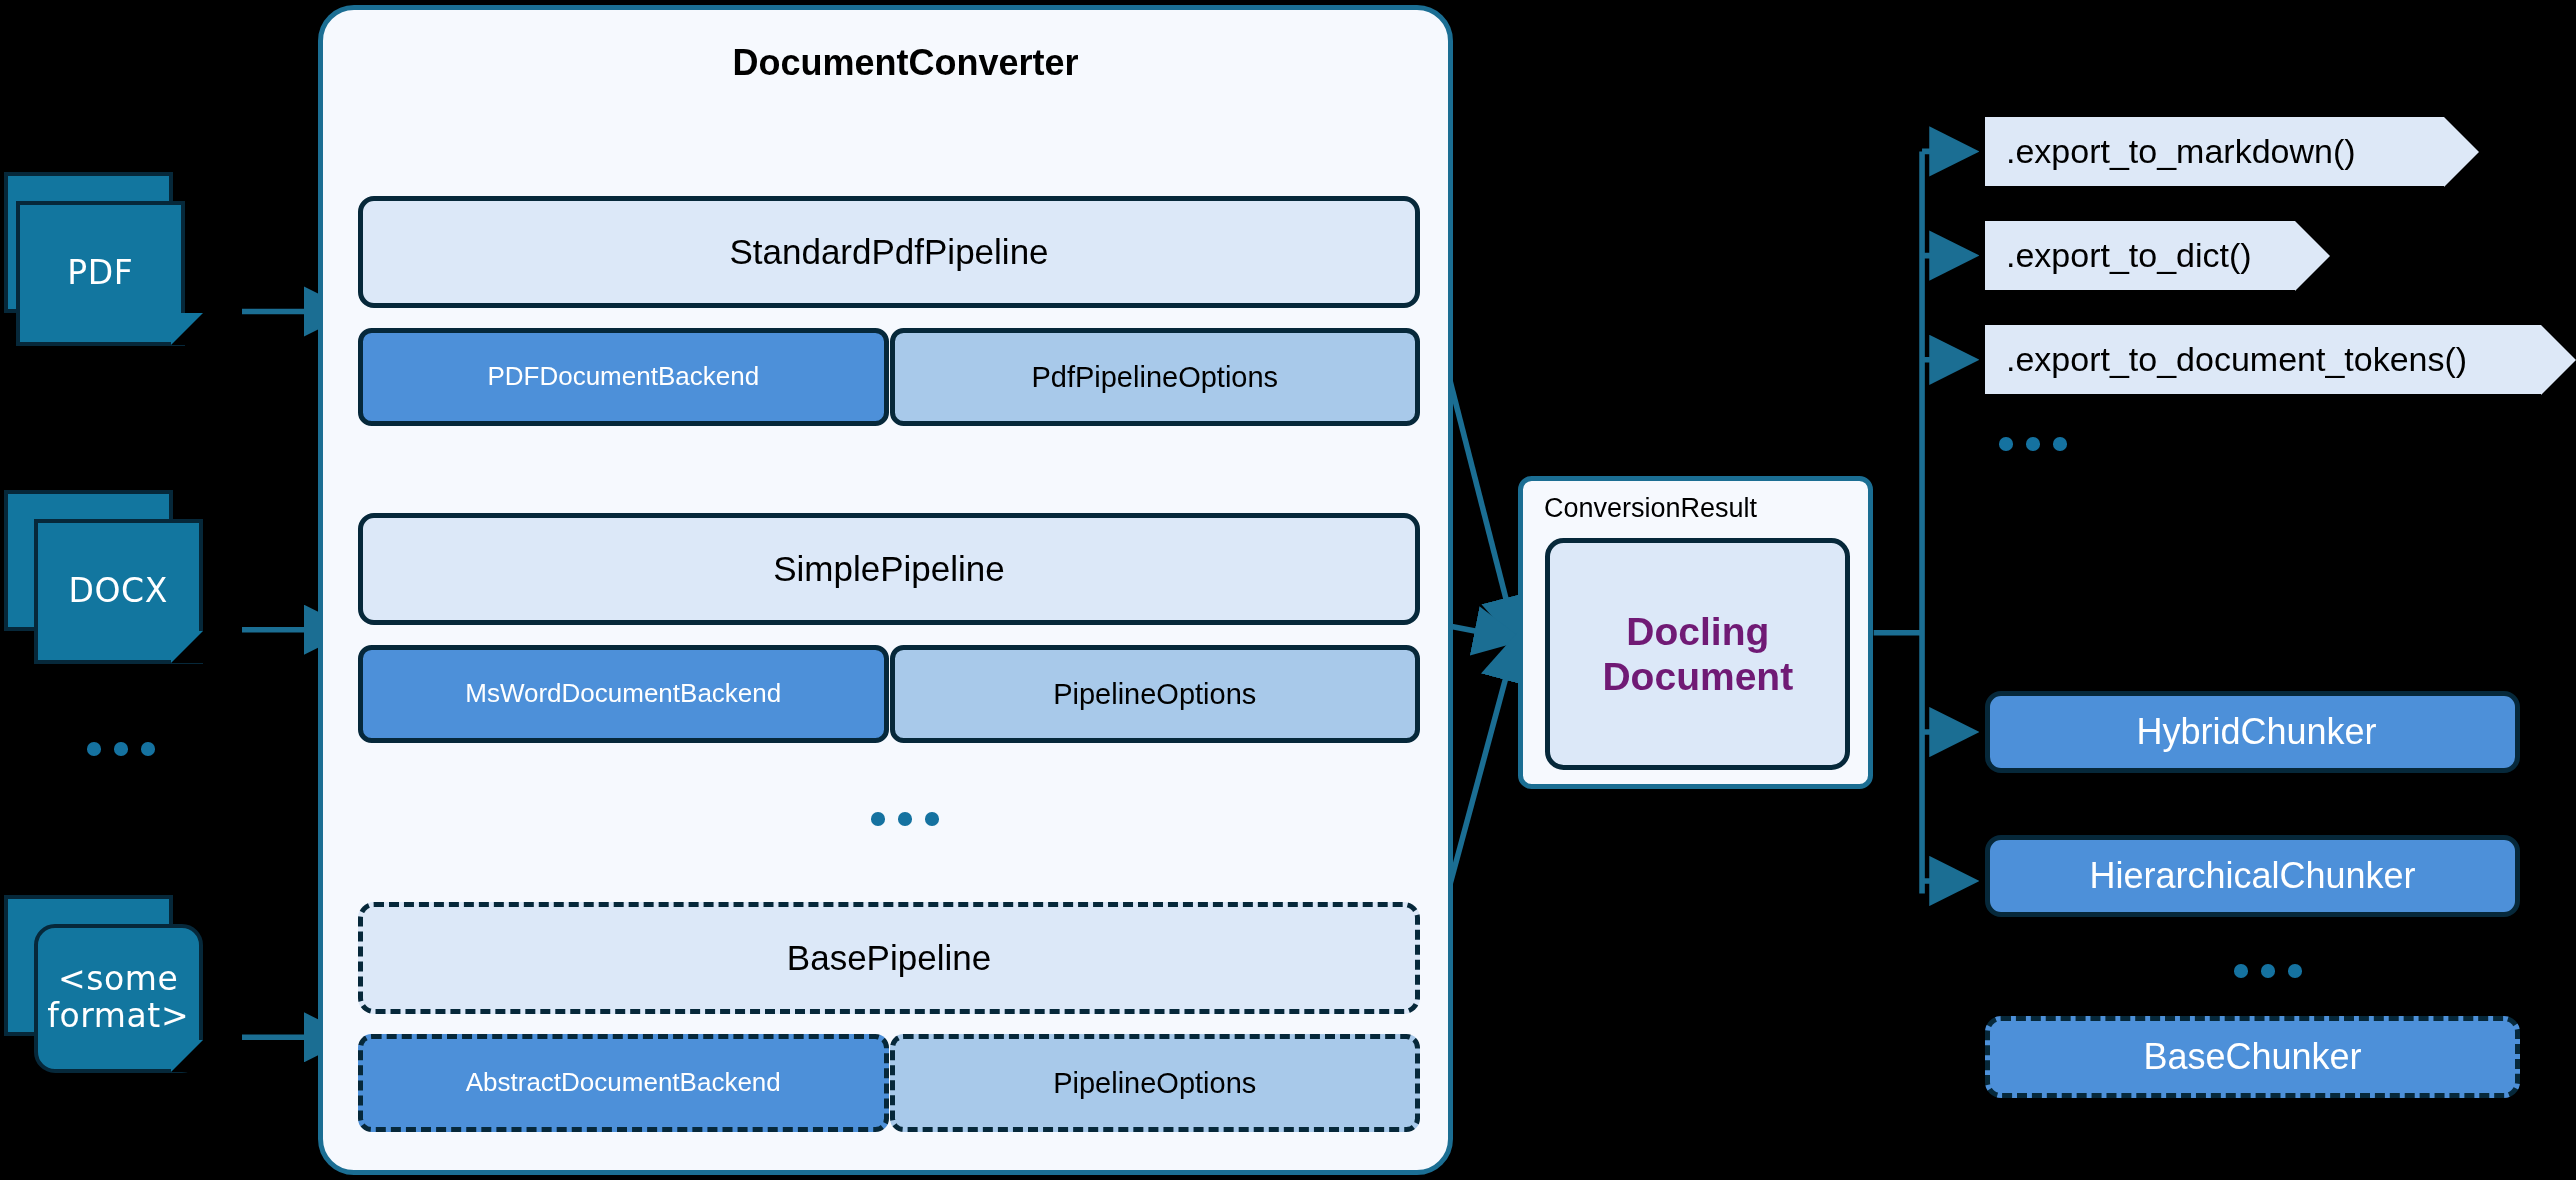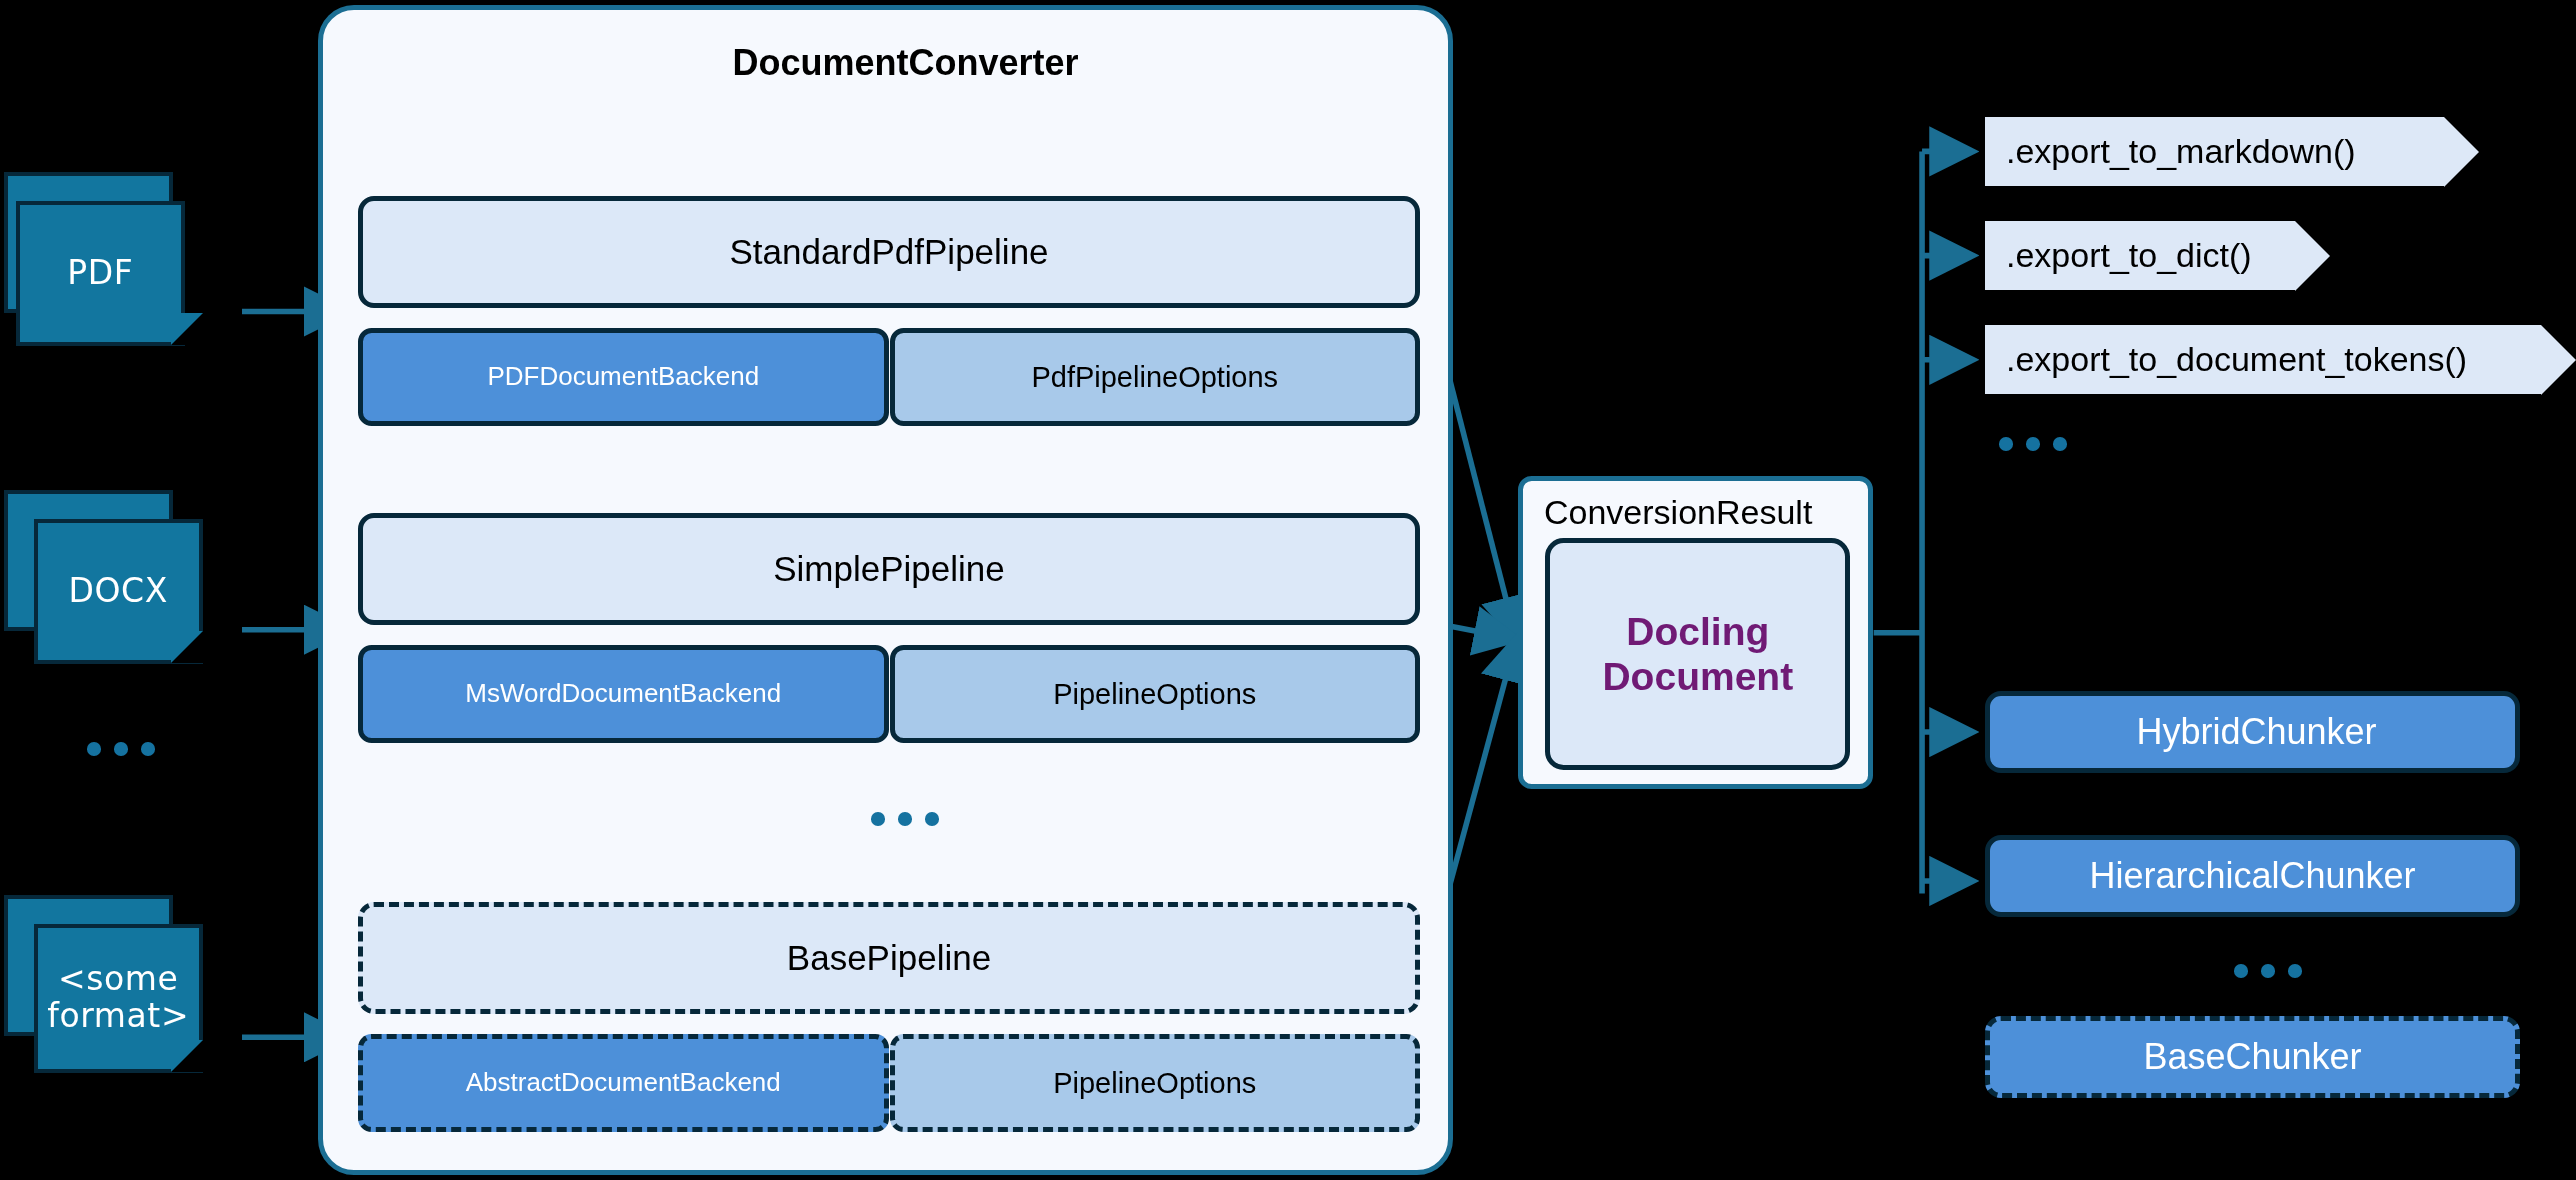--- a/index.html
+++ b/index.html
@@ -42,21 +42,21 @@
   .cell-label{font-family:"Liberation Sans Narrow","Liberation Sans",sans-serif;line-height:1.05;}
   .dashed .pipe-head,.dashed .pipe-cell{border-style:dashed;}
 
   
   .dots{position:absolute;display:flex;gap:13.6px;align-items:center;}
   .dots i{display:block;width:13.6px;height:13.6px;border-radius:50%;background:#1572a0;}
 
   
   #conv-result{position:absolute;left:1518px;top:476px;width:355px;height:313px;
                background:#f6f9fe;border:5px solid #1b6e93;border-radius:13.6px;box-sizing:border-box;}
-  #conv-result-label{position:absolute;left:21px;top:12.4px;color:#000;font-size:34px;
+  #conv-result-label{position:absolute;left:21px;top:12.4px;color:#000;font-size:27px;
                      font-family:"Liberation Sans",sans-serif;}
   #docling-doc{position:absolute;left:22.3px;top:57px;width:305px;height:232px;
                background:#dce8f8;border:5.6px solid #06283a;border-radius:18.6px;box-sizing:border-box;
                display:flex;flex-direction:column;align-items:center;justify-content:center;}
   #docling-doc span{color:#701a75;font-size:39px;font-weight:bold;line-height:1.16;
                     font-family:"Liberation Sans",sans-serif;}
 
   
   .export{position:absolute;height:69px;background:#dde8f7;
           display:flex;align-items:center;}
@@ -127,21 +127,21 @@
   </div>
 
   <div class="dots" style="left:87px;top:742px;">
     <i></i>
       <i></i>
       <i></i>
   </div>
 
   <div class="doc-icon" style="left:3.7px;top:895px;width:238px;height:177px;">
     <div class="doc-back" style="width:169px;height:141px;"></div>
-    <div class="doc-front" style="left:30px;top:28.5px;width:169px;height:149px;">
+    <div class="doc-front" style="left:30px;top:28.5px;width:169px;height:149px;border-radius:21px;">
       <span class="doc-label">
         <span>&lt;some</span><br>
         <span>format&gt;</span>
       </span>
     </div>
     <div class="abs" style="left:167px;top:145px;width:0;height:0;border-left:32px solid #12769f;border-bottom:32px solid #000;"></div>
   </div>
 
   <div id="converter">
     <div id="converter-title">DocumentConverter</div>

